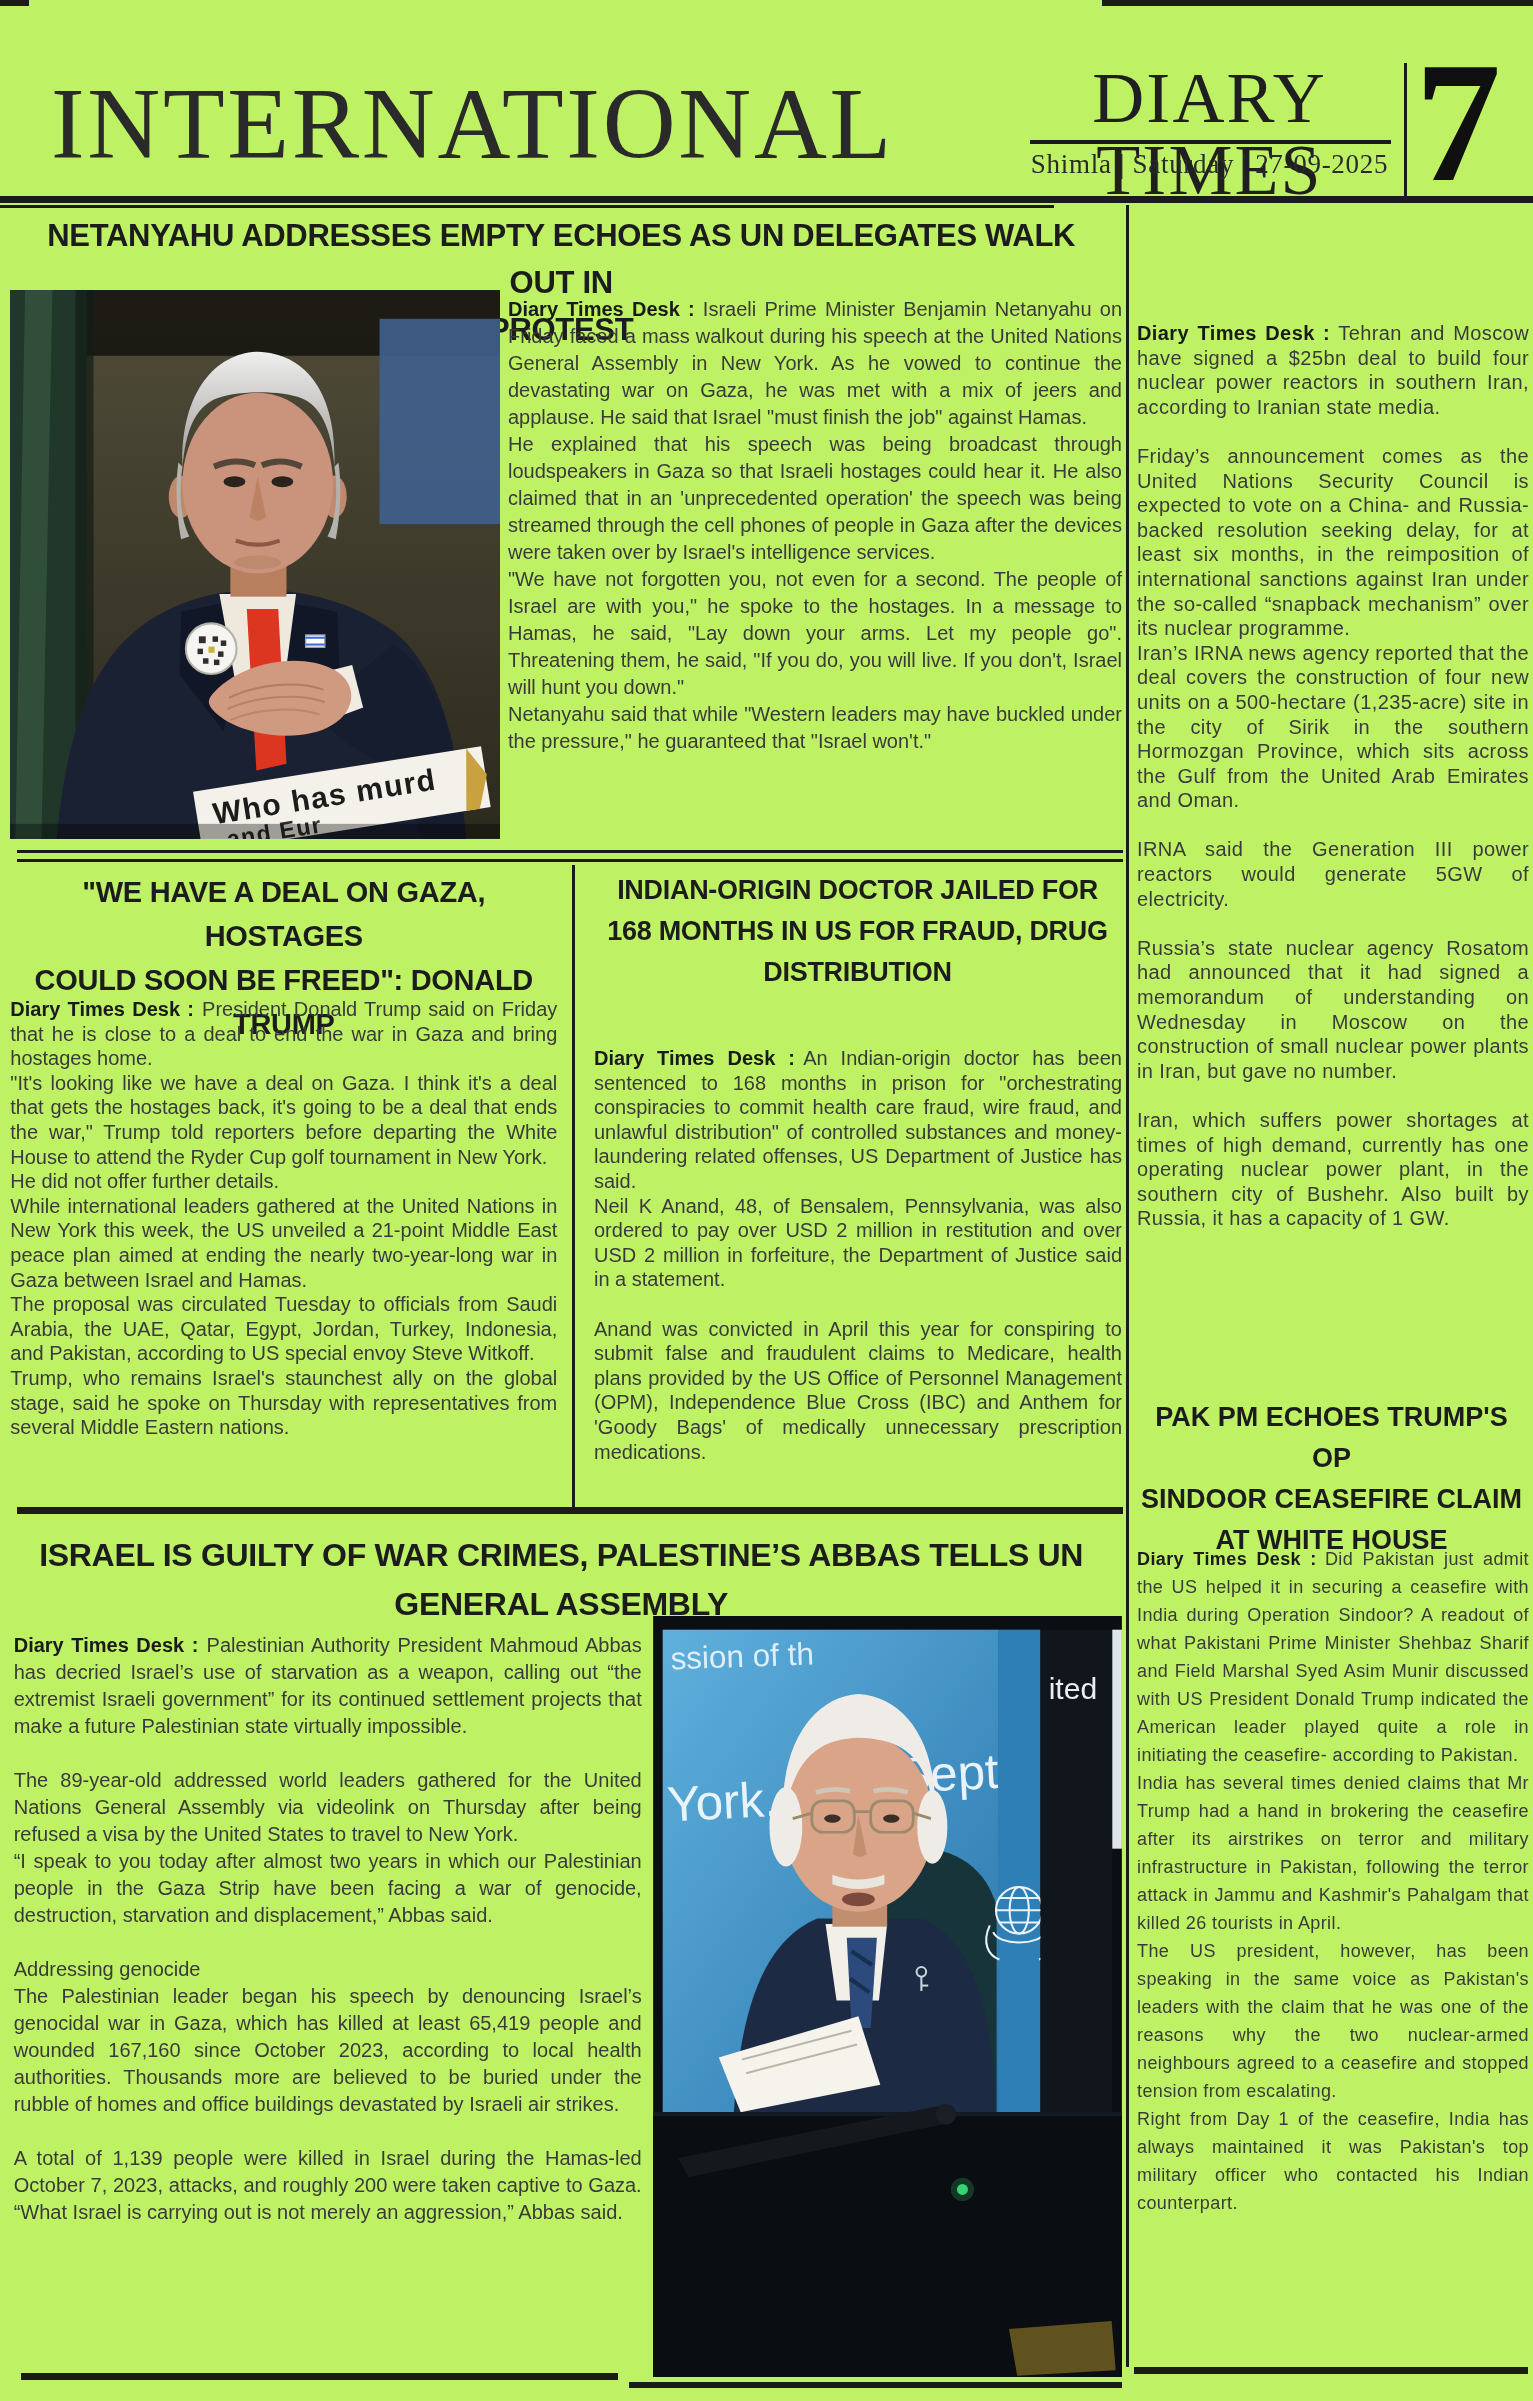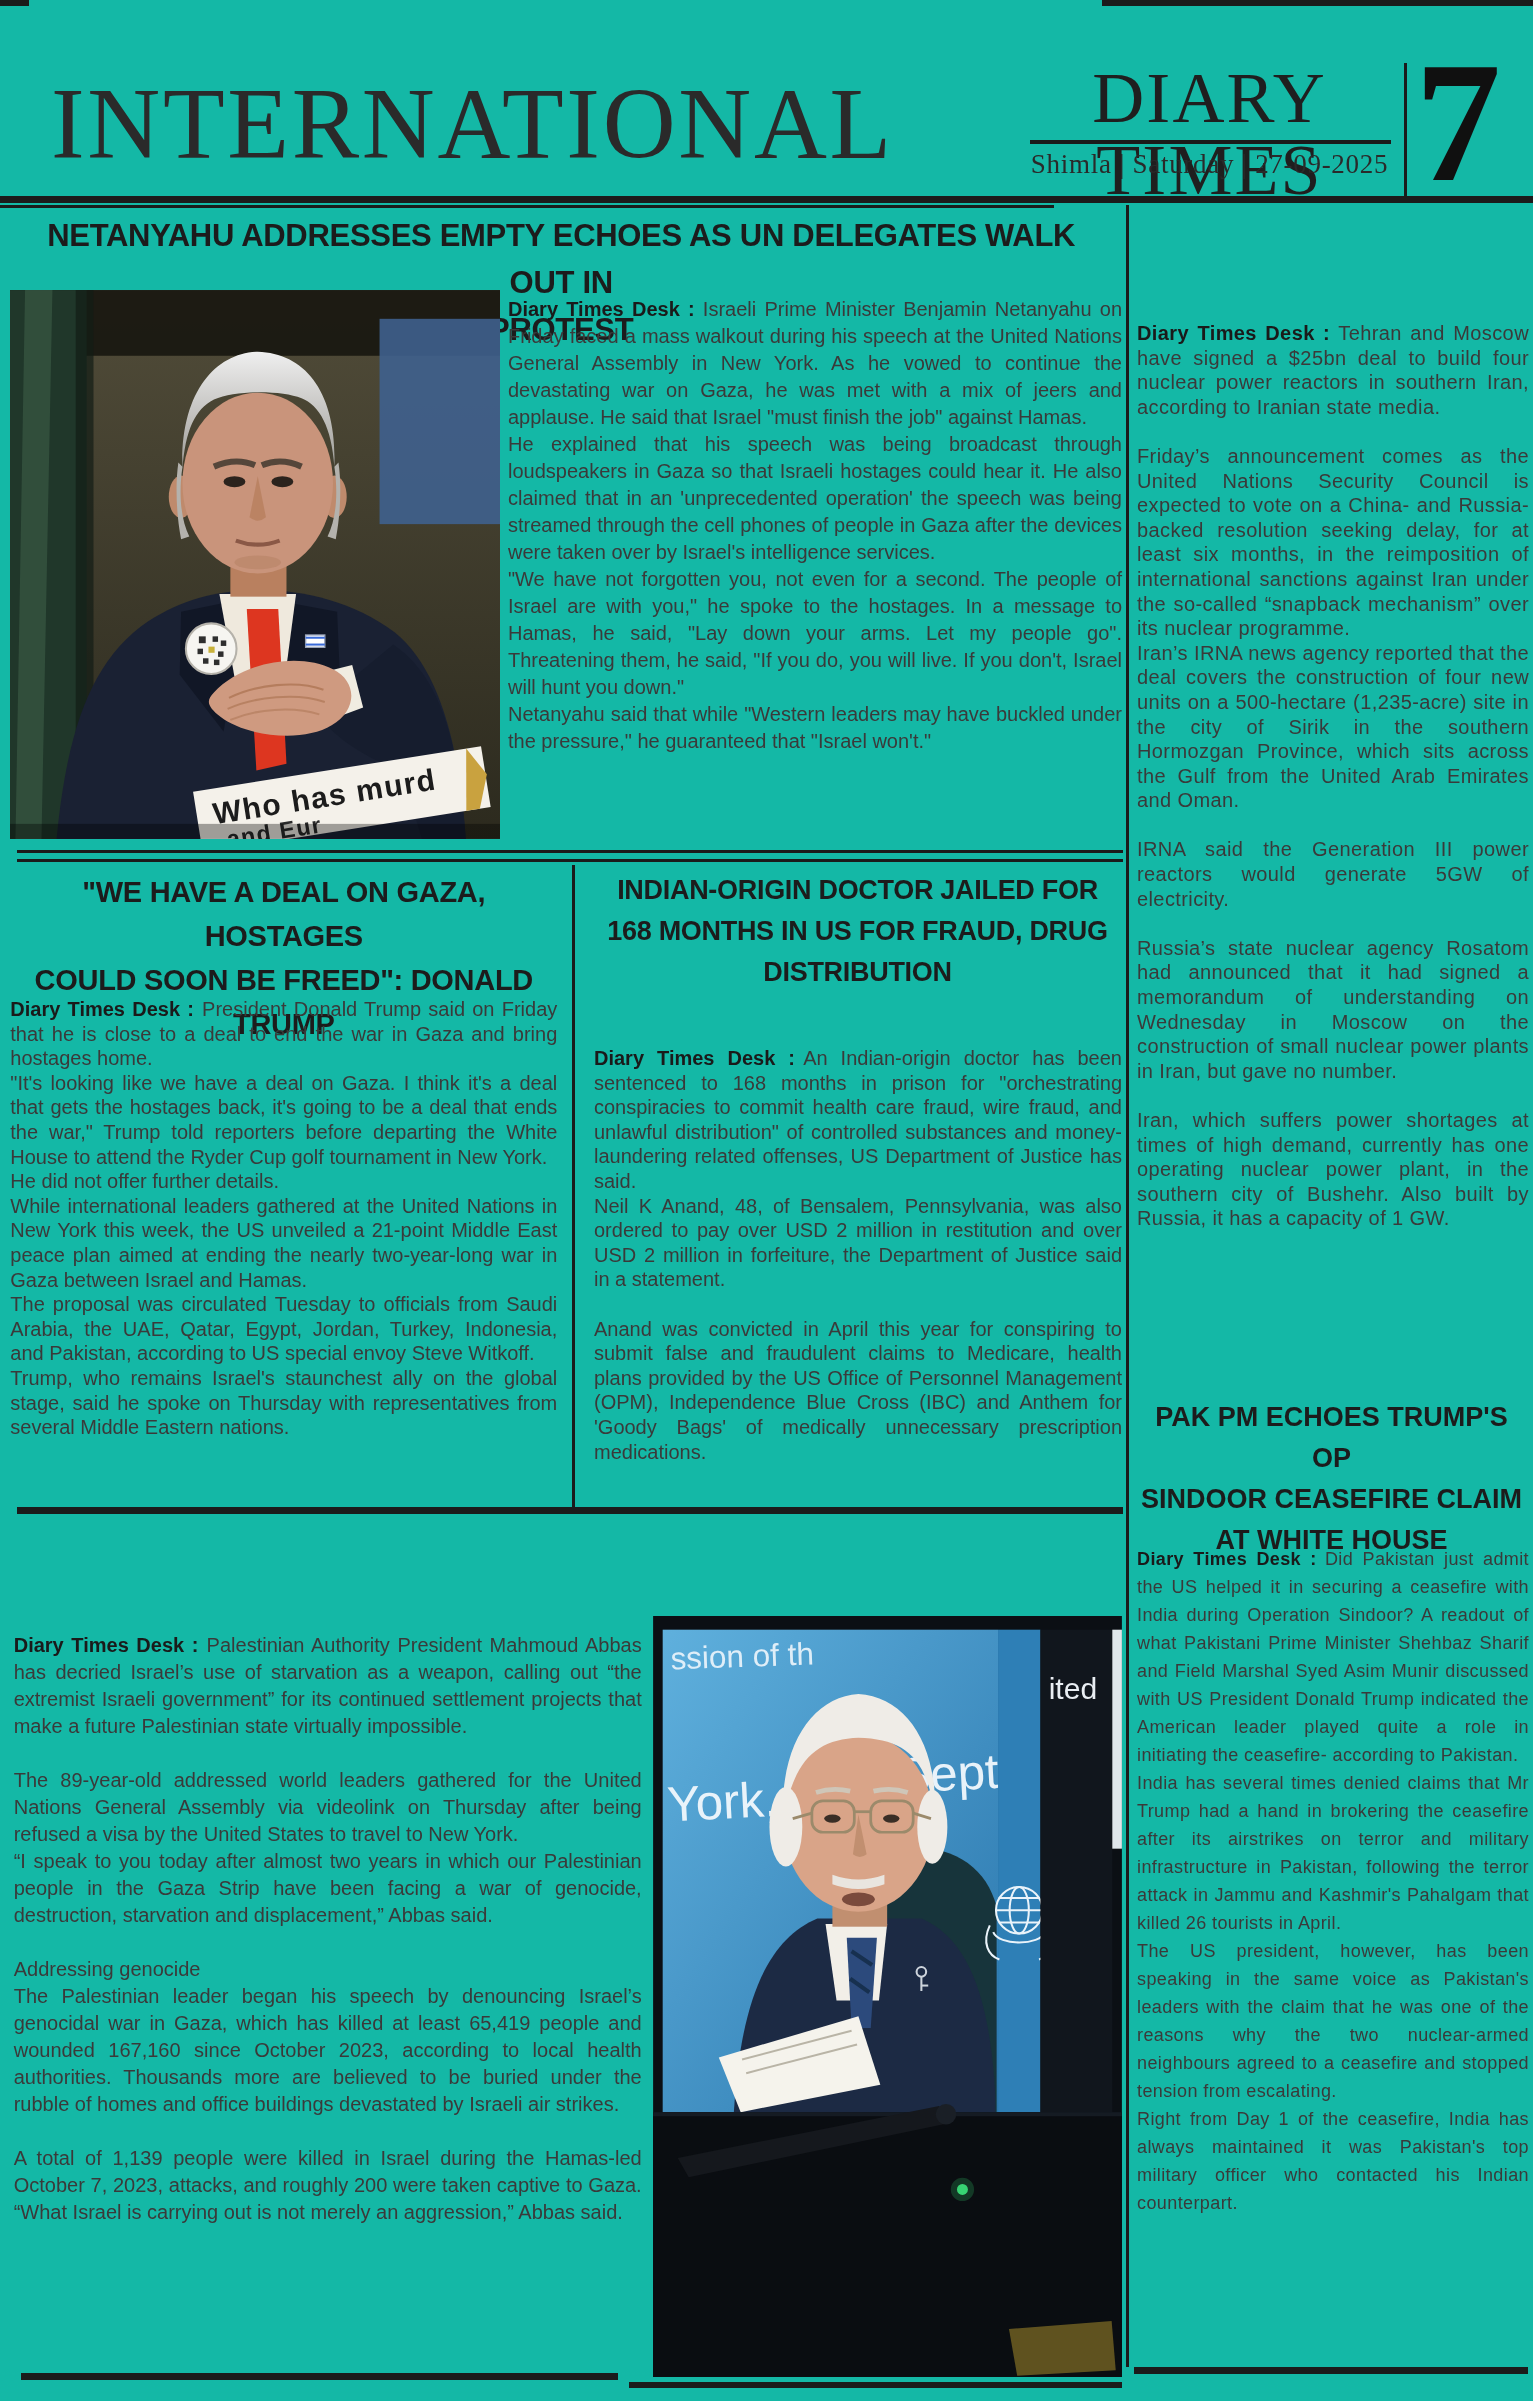--- a/index.html
+++ b/index.html
@@ -1,16 +1,16 @@
 <!DOCTYPE html>
 <html style="font-size:11px"><head>
 <meta charset="utf-8">
 <style>
   html,body{margin:0;padding:0;background:#888;}
-  .page{position:relative;width:1533px;height:2401px;background:#14b8a6;
+  .page{position:relative;width:1533px;height:2401px;background:#bef264;
         font-family:"Liberation Sans",sans-serif;color:#2e2e2e;overflow:hidden;}
   .abs{position:absolute;}
   .rule{position:absolute;background:#1b1b1b;}
   .serif{font-family:"Liberation Serif","DejaVu Serif",serif;}
   .section-title{font-size:101px;letter-spacing:2.7px;color:#2a2a2a;line-height:1;}
   .masthead{font-size:72px;letter-spacing:2.1px;color:#1f1f1f;text-align:center;line-height:1;}
   .dateline{font-size:27px;color:#2a2a2a;text-align:center;letter-spacing:0.7px;}
   .pageno{font-size:172px;font-weight:bold;color:#101010;line-height:1;}
   .headline{position:absolute;font-weight:bold;color:#1c1c1c;text-align:center;
             white-space:pre-line;letter-spacing:-0.3px;line-height:1.52;}
@@ -143,20 +143,22 @@
   <div class="headline" style="left:592px;top:870px;width:531px;font-size:27px">INDIAN-ORIGIN DOCTOR JAILED FOR
 168 MONTHS IN US FOR FRAUD, DRUG
 DISTRIBUTION</div>
   <p class="body b2" style="left:594px;top:1026px;width:528px"><b class="desk">Diary Times Desk :</b><span>An Indian-origin doctor has been sentenced to 168 months in prison for "orchestrating conspiracies to commit health care fraud, wire fraud, and unlawful distribution" of controlled substances and money-laundering related offenses, US Department of Justice has said.
 Neil K Anand, 48, of Bensalem, Pennsylvania, was also ordered to pay over USD 2 million in restitution and over USD 2 million in forfeiture, the Department of Justice said in a statement.
 
 Anand was convicted in April this year for conspiring to submit false and fraudulent claims to Medicare, health plans provided by the US Office of Personnel Management (OPM), Independence Blue Cross (IBC) and Anthem for 'Goody Bags' of medically unnecessary prescription medications.</span></p>
 
   <div class="rule" style="left:17px;top:1507px;width:1106px;height:6.8px"></div>
 
+  <div class="headline" style="left:13.7px;top:1531px;width:1095px;font-size:32px">ISRAEL IS GUILTY OF WAR CRIMES, PALESTINE’S ABBAS TELLS UN
+GENERAL ASSEMBLY</div>
   <p class="body b4" style="left:13.7px;top:1612px;width:628px"><b class="desk">Diary Times Desk :</b><span>Palestinian Authority President Mahmoud Abbas has decried Israel’s use of starvation as a weapon, calling out “the extremist Israeli government” for its continued settlement projects that make a future Palestinian state virtually impossible.
 
 The 89-year-old addressed world leaders gathered for the United Nations General Assembly via videolink on Thursday after being refused a visa by the United States to travel to New York.
 “I speak to you today after almost two years in which our Palestinian people in the Gaza Strip have been facing a war of genocide, destruction, starvation and displacement,” Abbas said.
 
 Addressing genocide
 The Palestinian leader began his speech by denouncing Israel’s genocidal war in Gaza, which has killed at least 65,419 people and wounded 167,160 since October 2023, according to local health authorities. Thousands more are believed to be buried under the rubble of homes and office buildings devastated by Israeli air strikes.
 
 A total of 1,139 people were killed in Israel during the Hamas-led October 7, 2023, attacks, and roughly 200 were taken captive to Gaza. “What Israel is carrying out is not merely an aggression,” Abbas said.</span></p>
 

